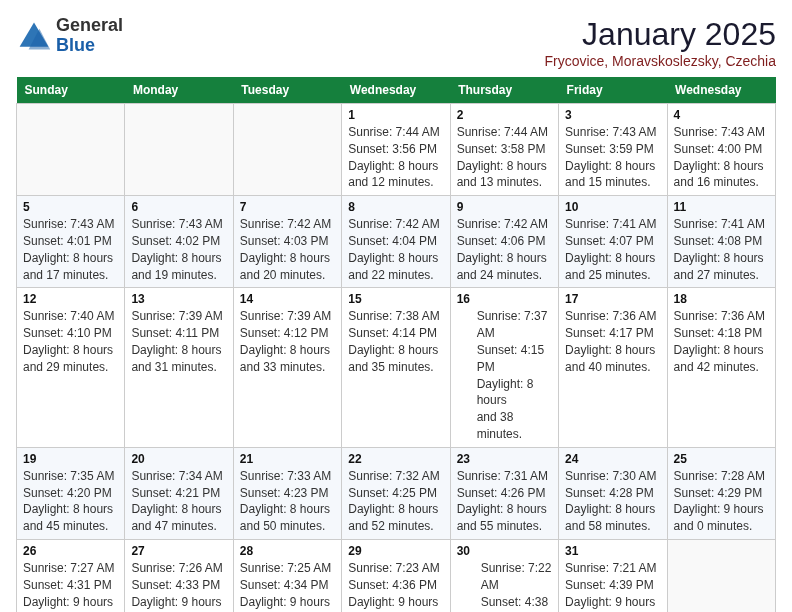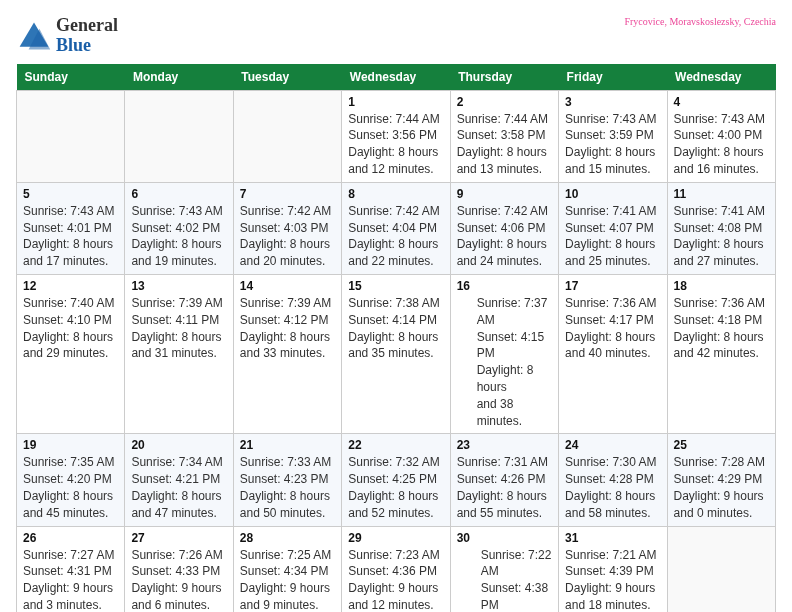--- a/index.html
+++ b/index.html
@@ -8,21 +8,20 @@
       background: #fff;
       width: 792px;
       min-height: 612px;
       padding: 16px;
     }
     .header {
       display: flex;
       justify-content: space-between;
       align-items: flex-start;
       margin-bottom: 8px;
-      font-family: Liberation Serif, serif;
     }
     .logo {
       display: flex;
       align-items: center;
       gap: 4px;
     }
     .logo-text {
       font-size: 18px;
       font-weight: bold;
       line-height: 1.1;
@@ -35,22 +34,22 @@
     }
     .title-block {
       text-align: right;
     }
     .calendar-title {
       font-size: 32px;
       color: #1a1a2e;
       font-weight: 400;
     }
     .calendar-subtitle {
-      font-size: 10px;
-      color: #ec4899;
+      font-size: 14px;
+      color: #7f1d1d;
     }
     .calendar {
       width: 100%;
       border-collapse: collapse;
       font-size: 11px;
     }
     .calendar th {
       background-color: #15803d;
       color: white;
       text-align: left;
@@ -93,20 +92,21 @@
     <svg class="logo-icon" viewBox="0 0 40 40">
       <polygon points="20,5 36,32 4,32" fill="#2e75b6"></polygon>
       <polygon points="26,12 38,35 14,35" fill="#1a5fa8" opacity="0.5"></polygon>
     </svg>
     <div class="logo-text">
       <div class="logo-general">General</div>
       <div class="logo-blue">Blue</div>
     </div>
   </div>
   <div class="title-block">
+    <div class="calendar-title">January 2025</div>
     <div class="calendar-subtitle">Frycovice, Moravskoslezsky, Czechia</div>
   </div>
 </div>
 
 <table class="calendar">
   <thead>
     <tr>
     <th>Sunday</th>
         <th>Monday</th>
         <th>Tuesday</th>

